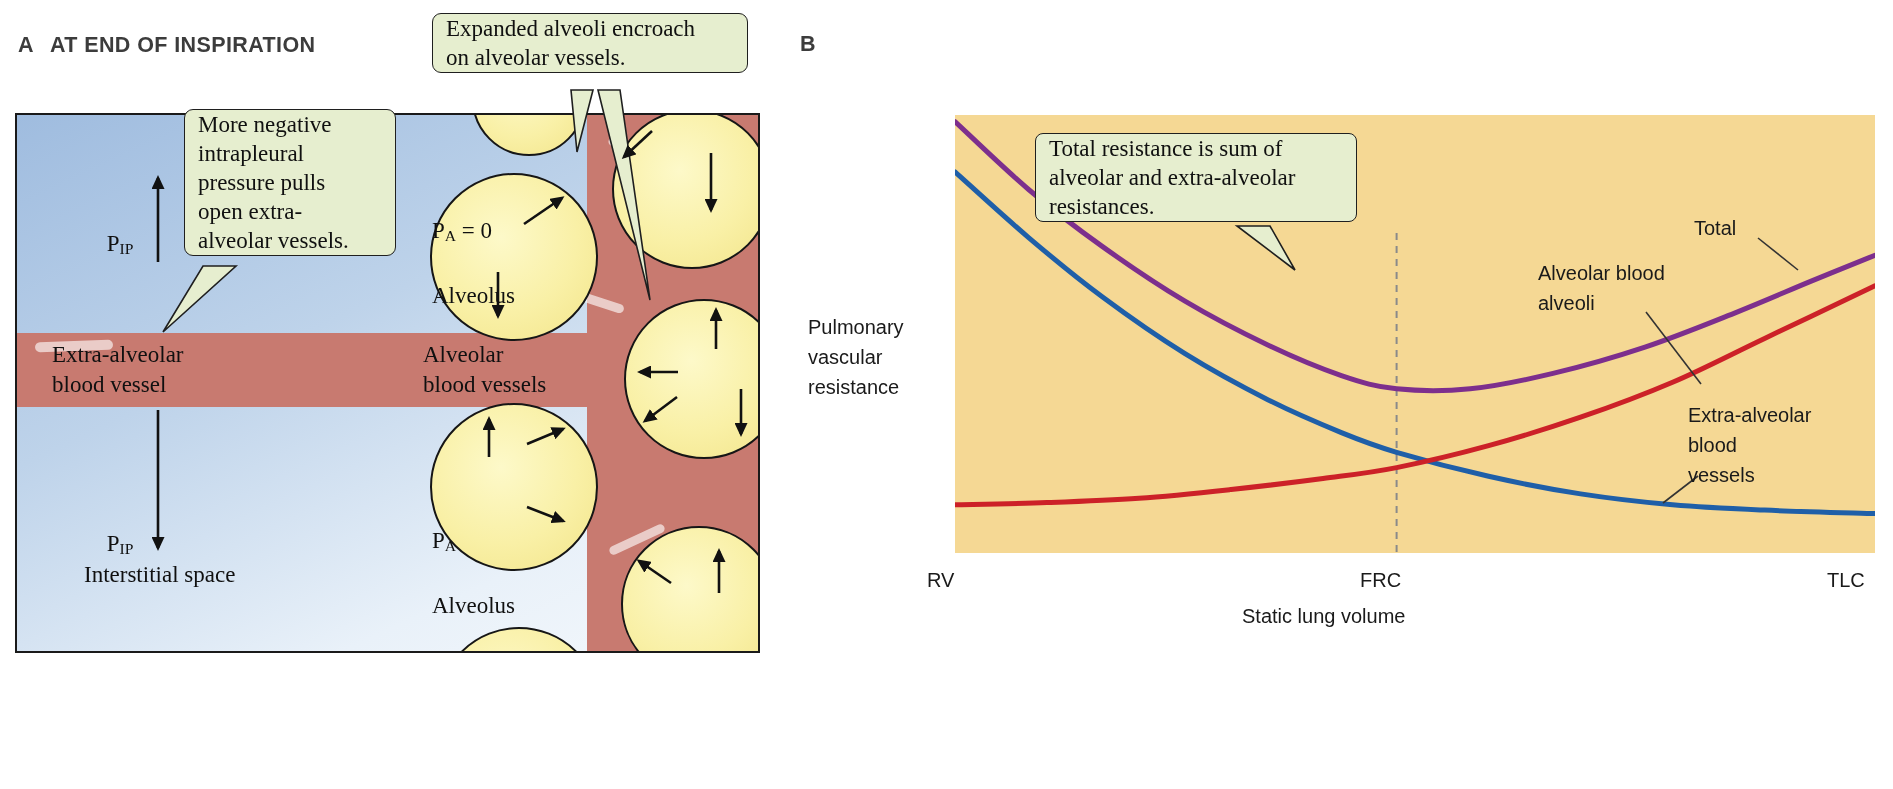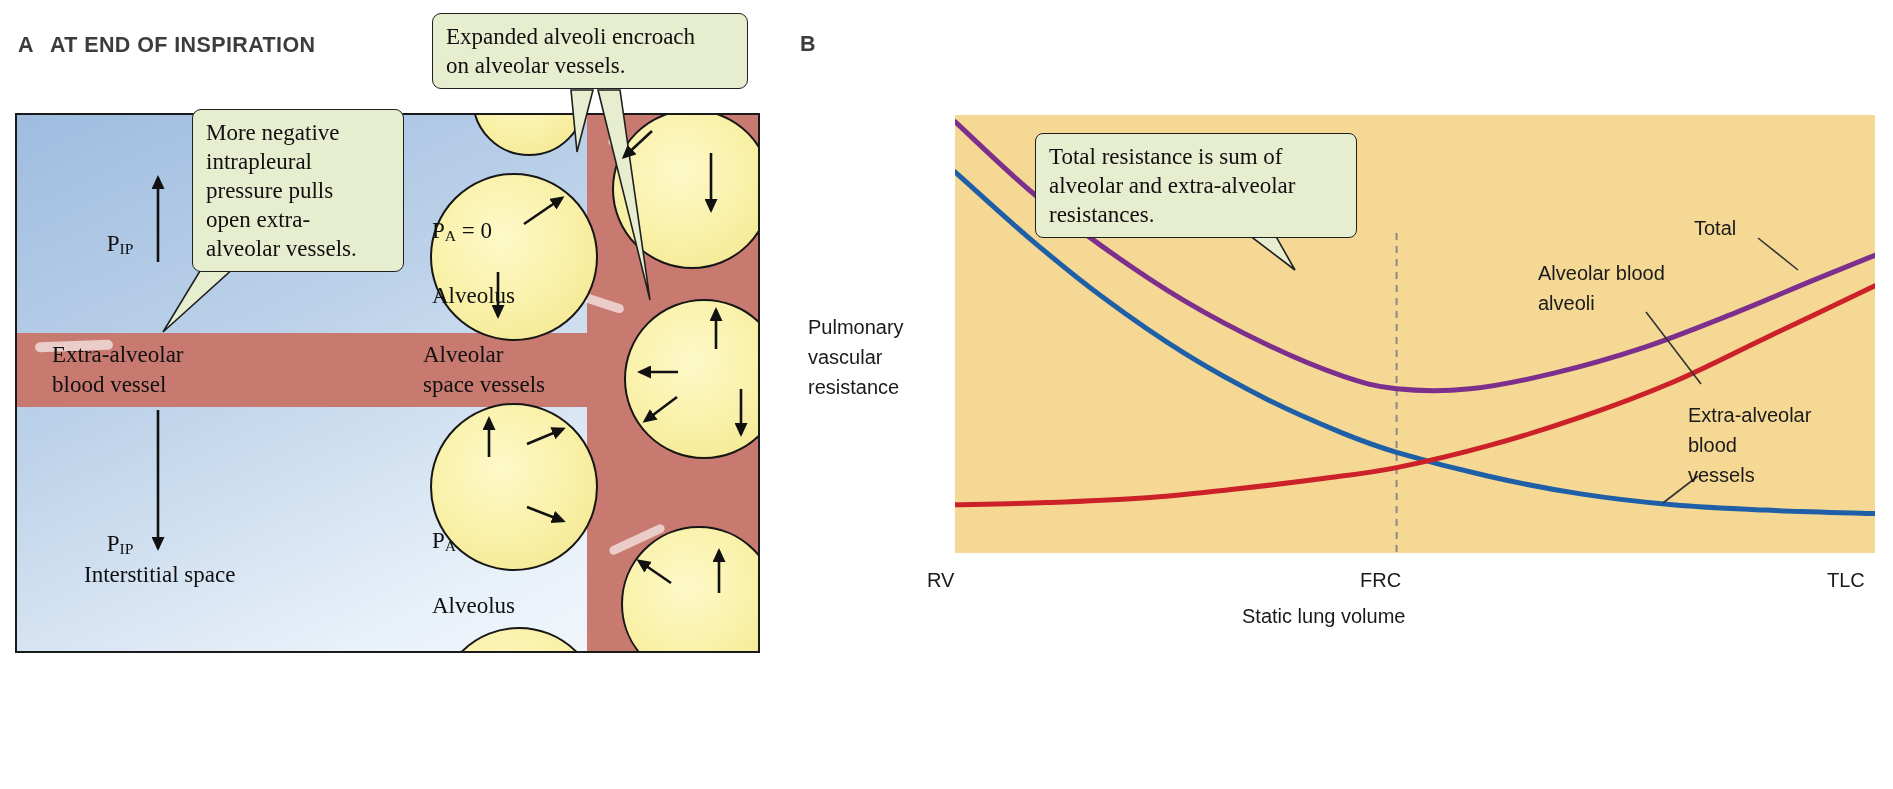--- a/index.html
+++ b/index.html
@@ -7,21 +7,21 @@
   .abs{position:absolute;}
   .pre{white-space:pre-line;}
   .center{text-align:left;}
   .right{text-align:center;}
 
   .ptitle{font-family:"Liberation Sans",sans-serif;font-size:21.5px;font-weight:700;
           color:#3c3c3c;letter-spacing:.4px;line-height:28px;display:flex;gap:16px;z-index:8;}
   .ptitle .pletter{font-weight:700;}
 
   .callout{box-sizing:border-box;background:#e6eecf;border:1.6px solid #1f1f1f;border-radius:9px;
-           padding:8px 13px;font-family:"Liberation Serif",serif;font-size:23px;line-height:29px;
+           padding:0 13px;font-family:"Liberation Serif",serif;font-size:23px;line-height:29px;
            color:#101010;white-space:pre-line;z-index:6;}
 
   .lbl{font-family:"Liberation Serif",serif;font-size:23px;line-height:30px;color:#101010;
        z-index:7;white-space:pre-line;}
   .blbl{font-family:"Liberation Sans",sans-serif;font-size:20px;line-height:30px;color:#1a1a1a;
         z-index:7;white-space:pre-line;}
 
   sub.sc{font-size:.68em;vertical-align:-0.18em;}
 
   #diagram{left:15px;top:113px;width:741px;height:536px;border:2px solid #1a1a1a;
@@ -59,39 +59,39 @@
 
   <div class="alv" style="left:455px;top:-73px;width:110px;height:110px;"></div>
   <div class="alv" style="left:413px;top:58px;width:164px;height:164px;"></div>
   <div class="alv" style="left:413px;top:288px;width:164px;height:164px;"></div>
   <div class="alv" style="left:595px;top:-6px;width:156px;height:156px;"></div>
   <div class="alv" style="left:607px;top:184px;width:156px;height:156px;"></div>
   <div class="alv" style="left:604px;top:411px;width:152px;height:152px;"></div>
   <div class="alv" style="left:420px;top:512px;width:160px;height:160px;"></div>
 </div>
 
-<div class="abs callout" style="left:192px;top:109px;width:212px;">More negative
+<div class="abs callout" style="left:184px;top:109px;width:212px;">More negative
 intrapleural
 pressure pulls
 open extra-
 alveolar vessels.</div>
 <div class="abs callout" style="left:432px;top:13px;width:316px;">Expanded alveoli encroach
 on alveolar vessels.</div>
 
 <div class="abs lbl right" style="left:95px;top:199px;width:50px;">
   <span>P</span><sub class="sc">IP</sub>
 </div>
 <div class="abs lbl right" style="left:95px;top:499px;width:50px;">
   <span>P</span><sub class="sc">IP</sub>
 </div>
 
 <div class="abs lbl" style="left:52px;top:340px;">Extra-alveolar
 blood vessel</div>
 <div class="abs lbl" style="left:423px;top:340px;">Alveolar
-space vessels</div>
+blood vessels</div>
 <div class="abs lbl" style="left:84px;top:560px;">Interstitial space</div>
 
 <div class="abs lbl center" style="left:432px;top:186px;width:128px;">
   <div><span>P</span><sub class="sc">A</sub><span> = 0</span></div>
   <div>Alveolus</div>
 </div>
 <div class="abs lbl center" style="left:432px;top:496px;width:128px;">
   <div><span>P</span><sub class="sc">A</sub><span></span></div>
   <div>Alveolus</div>
 </div>

